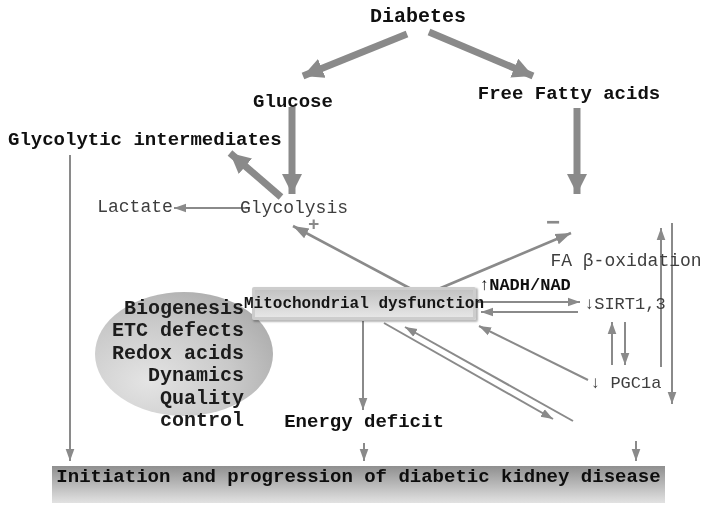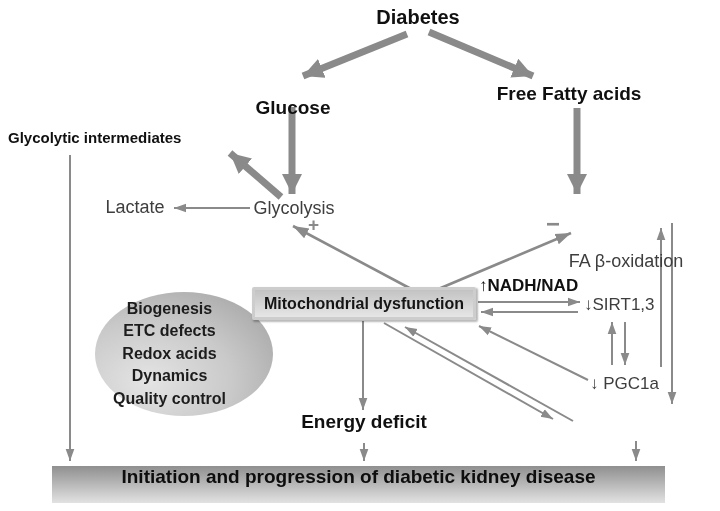--- a/index.html
+++ b/index.html
@@ -1,35 +1,35 @@
 <!DOCTYPE html>
 <html style="--arrow: #8a8a8a; --text-strong: #101010; --text-soft: #3e3e3e; --ellipse-dark: #9c9c9c; --ellipse-light: #e4e4e4; --box-top: #c3c3c3; --box-bottom: #e6e6e6; --box-border: #cdcdcd; --bar-top: #8f8f8f; --bar-bottom: #e2e2e2;"><head>
 <meta charset="utf-8">
 <style>
   html,body{margin:0;padding:0;background:#ffffff;}
   #stage{
     position:relative;width:720px;height:511px;background:#ffffff;overflow:hidden;
-    font-family:Liberation Sans, sans-serif;
+    font-family:Liberation Mono, monospace;
   }
   #arrow-layer{position:absolute;left:0;top:0;width:720px;height:511px;}
   #arrow-layer line{stroke:var(--arrow,#8a8a8a);}
   #arrow-layer .tn{stroke-width:2;}
   #arrow-layer .tm{stroke-width:2.6;}
   #arrow-layer .th{stroke-width:7;}
   marker path{fill:var(--arrow,#8a8a8a);}
   .label{position:absolute;white-space:nowrap;line-height:1.1;}
   .ctr{transform:translateX(-50%);}
   .bold{font-weight:bold;color:var(--text-strong,#101010);}
   .soft{font-weight:normal;color:var(--text-soft,#3e3e3e);}
   .sign{position:absolute;color:var(--arrow,#8a8a8a);font-weight:bold;}
   #node-ellipse{
     position:absolute;left:95px;top:292px;width:178px;height:124px;border-radius:50%;
     background:radial-gradient(ellipse at 30% 72%, var(--ellipse-light,#e4e4e4) 0%, #c9c9c9 48%, var(--ellipse-dark,#9c9c9c) 100%);
     box-sizing:border-box;padding-top:6px;padding-right:29px;
-    text-align:center;font-weight:bold;font-size:16px;line-height:22.4px;color:#1c1c1c;
+    text-align:right;font-weight:bold;font-size:20px;line-height:22.4px;color:#1c1c1c;
   }
   #node-mito{
     position:absolute;left:252px;top:287px;width:224px;height:33px;box-sizing:border-box;
     border:3px solid var(--box-border,#cdcdcd);border-radius:2px;
     background:linear-gradient(to bottom, var(--box-top,#c3c3c3), var(--box-bottom,#e6e6e6));
     box-shadow:1.5px 1.5px 2px rgba(0,0,0,0.28);
     display:flex;align-items:center;justify-content:center;
     font-weight:bold;font-size:16px;color:#151515;white-space:nowrap;
   }
   #outcome-bar{
@@ -70,23 +70,23 @@
     <line class="tn" x1="384" y1="323" x2="553" y2="419" marker-end="url(#mThin)"></line>
     <line class="tn" x1="573" y1="421" x2="405" y2="327" marker-end="url(#mThin)"></line>
     <line class="tn" x1="363" y1="321" x2="363" y2="410" marker-end="url(#mThin)"></line>
     <line class="tn" x1="661" y1="367" x2="661" y2="228" marker-end="url(#mThin)"></line>
     <line class="tn" x1="672" y1="223" x2="672" y2="404" marker-end="url(#mThin)"></line>
     <line class="tn" x1="364" y1="443" x2="364" y2="461" marker-end="url(#mThin)"></line>
     <line class="tn" x1="636" y1="441" x2="636" y2="461" marker-end="url(#mThin)"></line>
   </svg>
 
   <div class="label bold ctr" style="left:418px;top:6px;font-size:20px;">Diabetes</div>
-  <div class="label bold ctr" style="left:293px;top:98px;font-size:19px;">Glucose</div>
+  <div class="label bold ctr" style="left:293px;top:92px;font-size:19px;">Glucose</div>
   <div class="label bold ctr" style="left:569px;top:84px;font-size:19px;">Free Fatty acids</div>
-  <div class="label bold" style="left:8px;top:130px;font-size:15px;">Glycolytic intermediates</div>
+  <div class="label bold" style="left:8px;top:130px;font-size:19px;">Glycolytic intermediates</div>
   <div class="label soft ctr" style="left:135px;top:198px;font-size:18px;">Lactate</div>
   <div class="label soft ctr" style="left:294px;top:199px;font-size:18px;">Glycolysis</div>
   <div class="label soft ctr" style="left:626px;top:212px;font-size:18px;margin-top:40px;">FA β-oxidation</div>
 
   <div class="sign" style="left:308px;top:214px;font-size:19px;">+</div>
   <div class="sign" style="left:546px;top:210px;font-size:24px;">−</div>
 
   <div id="node-ellipse">
     <div>Biogenesis</div>
     <div>ETC defects</div>

